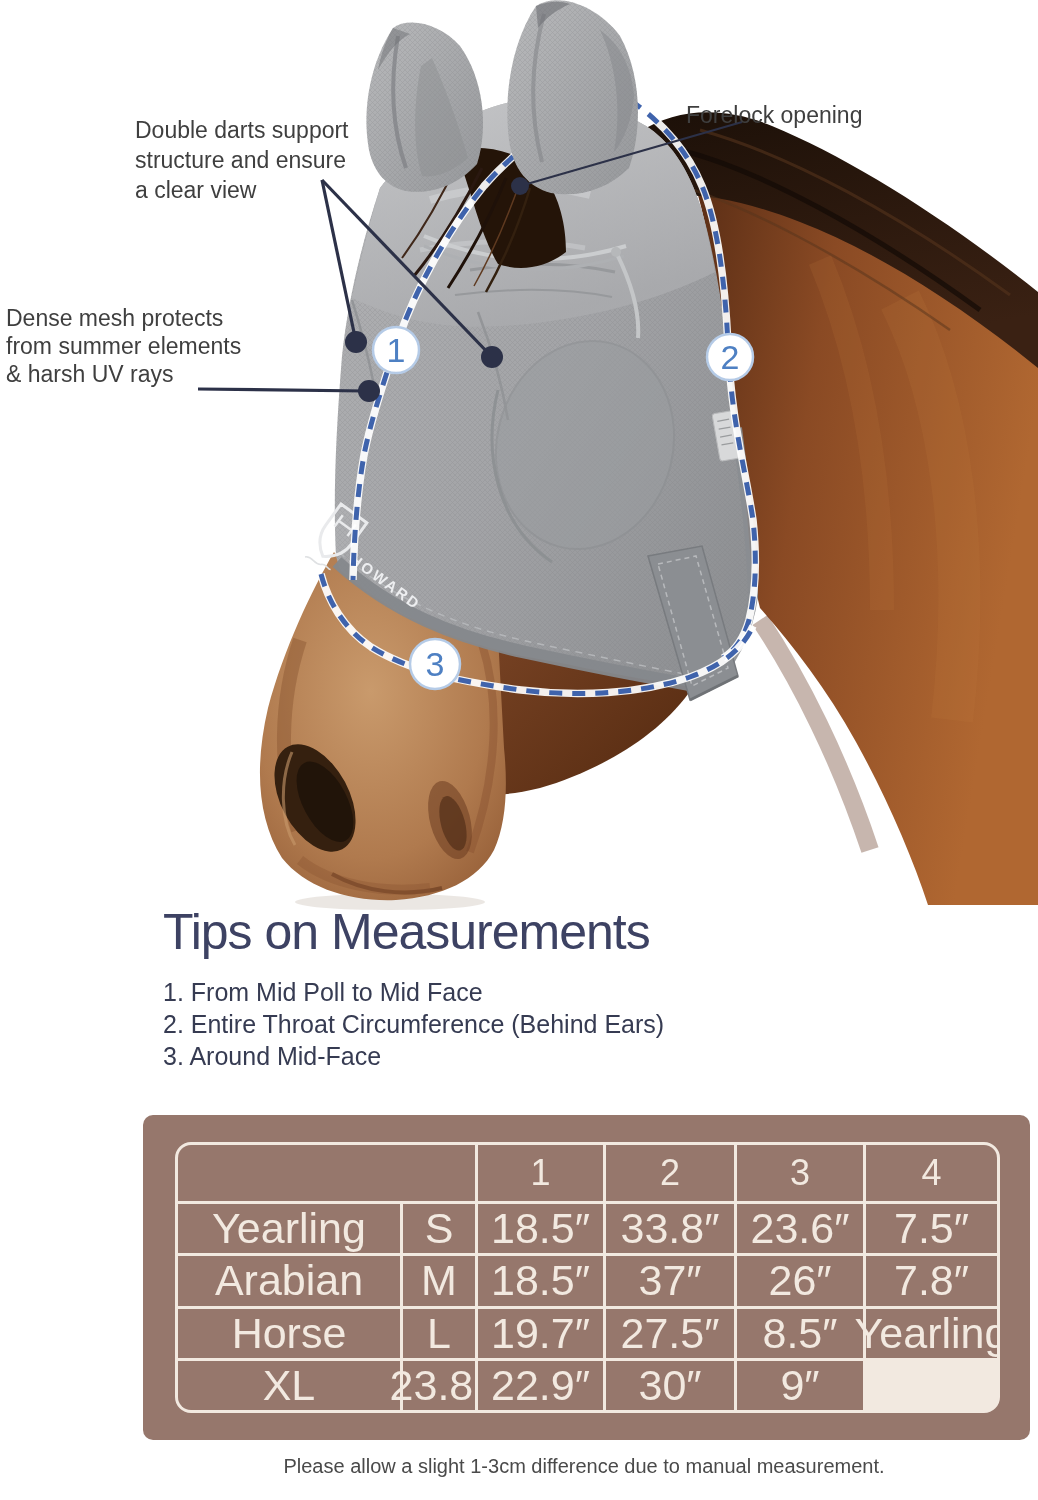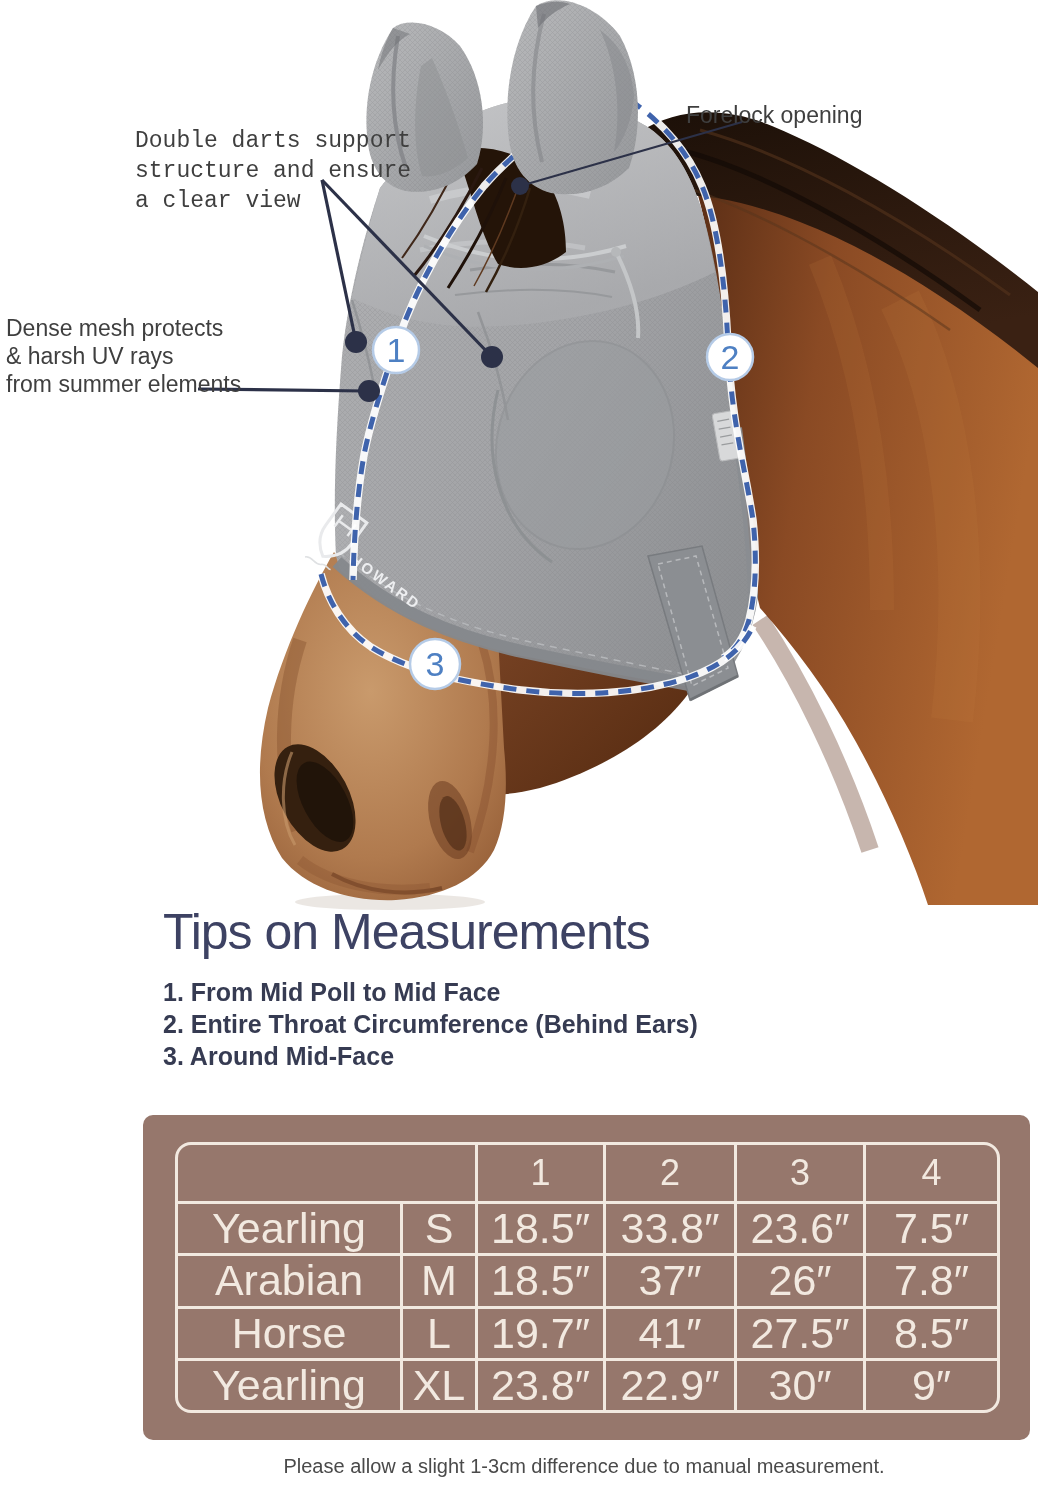--- a/index.html
+++ b/index.html
@@ -2,25 +2,25 @@
 <html><head>
 <meta charset="utf-8">
 <style>
   html,body{margin:0;padding:0;background:#ffffff;}
   #page{position:relative;width:1038px;height:1500px;background:#fff;overflow:hidden;
         font-family:"Liberation Sans","DejaVu Sans",sans-serif;}
   svg{position:absolute;left:0;top:0;}
   .ann{position:absolute;color:#3f3f3f;font-size:23px;line-height:30px;white-space:nowrap;}
   .ann span{display:block;}
   #ann-forelock{left:686px;top:100px;}
-  #ann-darts{left:135px;top:126px;font-family:Liberation Mono, monospace;}
-  #ann-mesh{left:6px;top:314px;line-height:28px;}
+  #ann-darts{left:135px;top:115px;}
+  #ann-mesh{left:6px;top:304px;line-height:28px;}
   #tips-title{position:absolute;left:163px;top:903px;font-size:50px;font-weight:normal;
               color:#3d4263;letter-spacing:-1px;}
-  #tips-list{position:absolute;left:163px;top:976px;font-size:25px;font-weight:bold;
+  #tips-list{position:absolute;left:163px;top:976px;font-size:25px;font-weight:normal;
              color:#363b52;line-height:32px;}
   #tips-list div{white-space:nowrap;}
   #size-box{position:absolute;left:143px;top:1115px;width:887px;height:325px;
             background:#96776c;border-radius:10px;}
   #size-grid{position:absolute;left:32px;top:27px;width:825px;height:271px;
              box-sizing:border-box;border:3px solid #f2e9e0;border-radius:16px;
              background:#f2e9e0;display:grid;overflow:hidden;
              grid-template-columns:222px 72px 125px 128px 126px 131px;
              grid-template-rows:56px repeat(4,1fr);grid-gap:3px;}
   .cell{background:#96776c;color:#f2e9e0;display:flex;align-items:center;justify-content:center;
@@ -228,22 +228,22 @@
 <div class="ann" id="ann-darts">
   <span>Double darts support</span>
   <span>structure and ensure</span>
   <span>a clear view</span>
 </div>
 <div class="ann" id="ann-forelock">
   <span>Forelock opening</span>
 </div>
 <div class="ann" id="ann-mesh">
   <span>Dense mesh protects</span>
+  <span>from summer elements</span>
   <span>&amp; harsh UV rays</span>
-  <span>from summer elements</span>
 </div>
 
 <div id="tips-title">Tips on Measurements</div>
 <div id="tips-list">
   <div>1. From Mid Poll to Mid Face</div>
   <div>2. Entire Throat Circumference (Behind Ears)</div>
   <div>3. Around Mid-Face</div>
 </div>
 
 <div id="size-box">
@@ -264,21 +264,20 @@
     <div class="cell">Arabian</div>
     <div class="cell">M</div>
     <div class="cell">18.5″</div>
     <div class="cell">37″</div>
     <div class="cell">26″</div>
     <div class="cell">7.8″</div>
 
     <div class="cell">Horse</div>
     <div class="cell">L</div>
     <div class="cell">19.7″</div>
-    <div class="cell">41″</div>
     <div class="cell">27.5″</div>
     <div class="cell">8.5″</div>
 
     <div class="cell">Yearling</div>
     <div class="cell">XL</div>
     <div class="cell">23.8″</div>
     <div class="cell">22.9″</div>
     <div class="cell">30″</div>
     <div class="cell">9″</div>
   </div>

